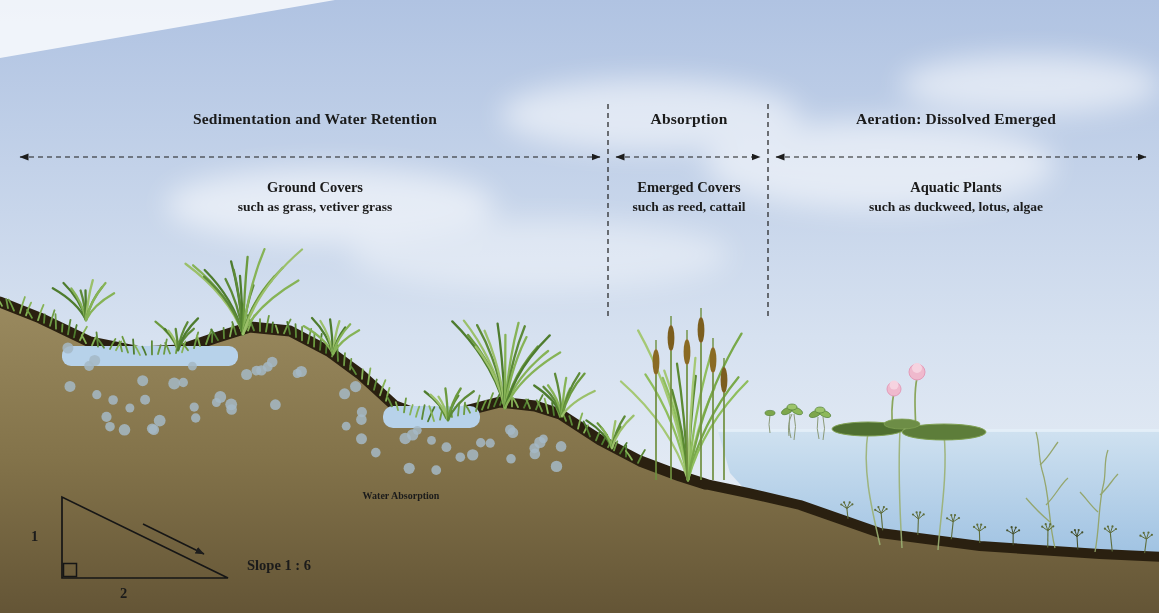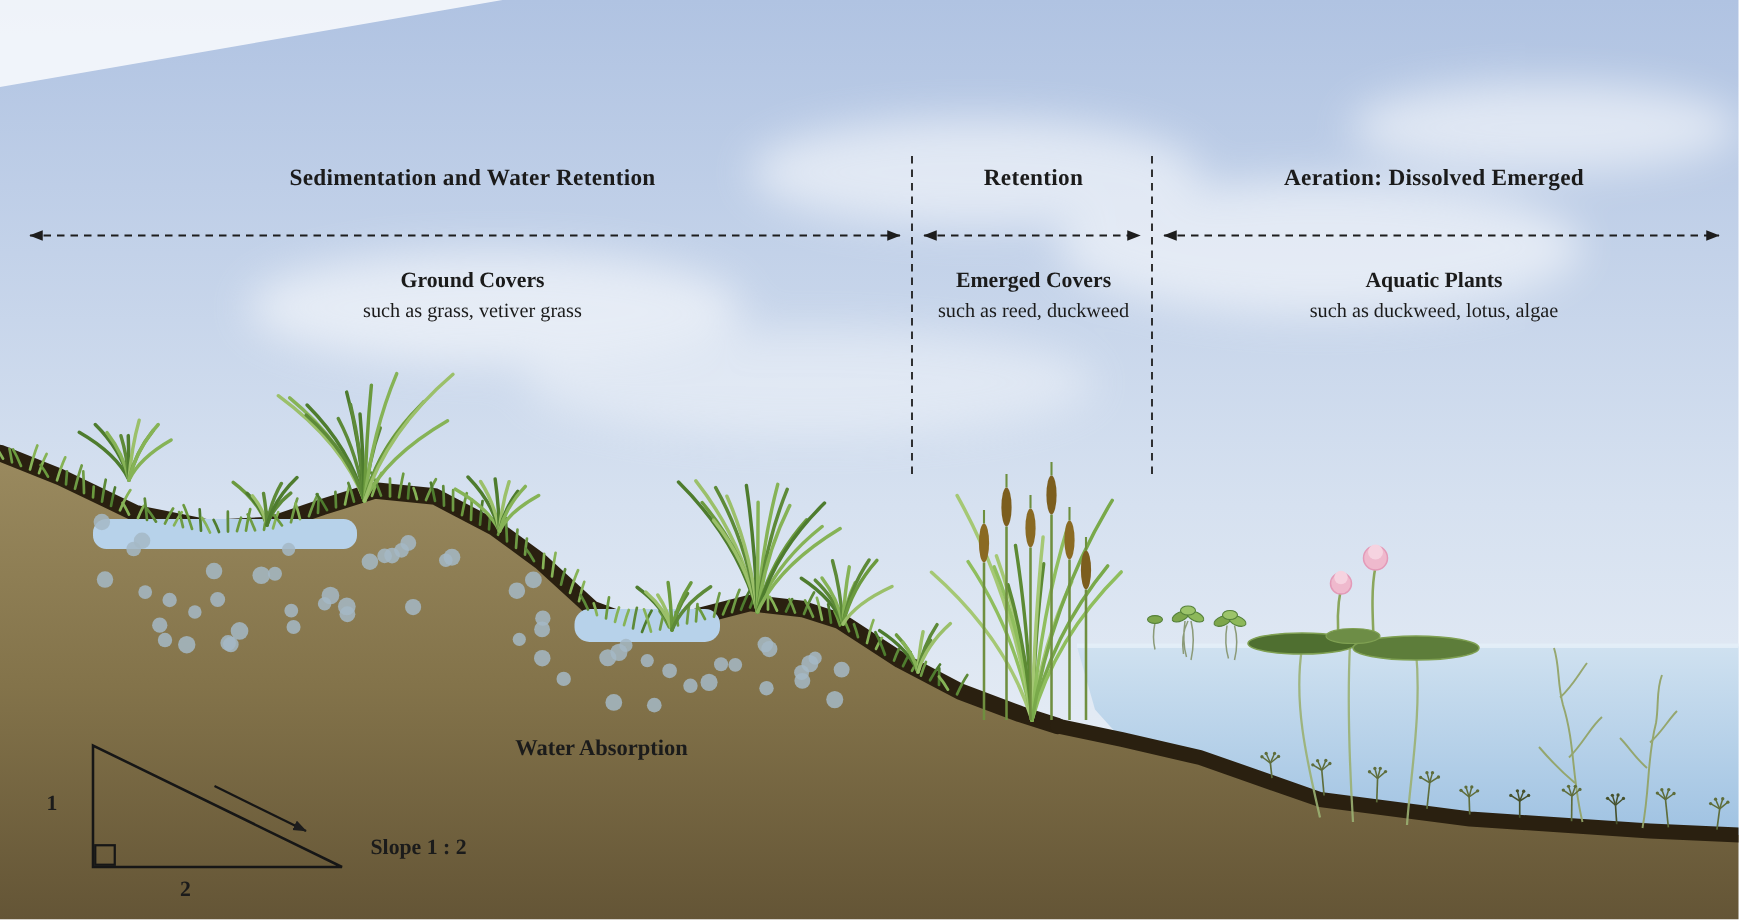--- a/index.html
+++ b/index.html
@@ -1,23 +1,23 @@
 <!DOCTYPE html>
 <html><head>
 <meta charset="utf-8">
 <style>
   html,body{margin:0;padding:0;background:#fff;}
   .stage{position:relative;width:1159px;height:613px;overflow:hidden;font-family:"Liberation Serif",serif;}
   .stage svg{position:absolute;left:0;top:0;}
   .label{position:absolute;color:#1b1b1b;white-space:nowrap;line-height:1.2;}
-  .center{transform:translateX(-50%);text-align:center;}
+  .center{transform:translateX(-50%);text-align:center;font-weight:bold;}
   .zone-title{font-weight:700;font-size:15.5px;letter-spacing:.2px;}
   .plant-title{font-weight:700;font-size:14.5px;text-align:right;}
   .plant-sub{font-size:13.5px;}
-  .wa{font-weight:700;font-size:15px;}
+  .wa{font-weight:700;font-size:10px;}
   .slope{font-weight:700;font-size:14.5px;}
 </style>
 </head>
 <body>
 
 <div class="stage">
 
   <svg id="scene" width="1165" height="613" viewBox="0 0 1165 613">
     <defs>
       <linearGradient id="skyG" x1="0" y1="0" x2="0" y2="1">
@@ -490,27 +490,27 @@
     </g>
 
     <g>
       <path d="M62,497 L62,578 L228,578 Z" fill="none" stroke="#161616" stroke-width="1.7" stroke-linejoin="miter"></path>
       <rect x="63.5" y="563.5" width="13" height="13" fill="none" stroke="#161616" stroke-width="1.5"></rect>
       <line x1="143" y1="524" x2="204" y2="554" stroke="#161616" stroke-width="1.5" marker-end="url(#arrow)"></line>
     </g>
   </svg>
 
   <div class="label center zone-title" style="left:315px;top:110px">Sedimentation and Water Retention</div>
-  <div class="label center zone-title" style="left:689px;top:110px">Retention</div>
+  <div class="label center zone-title" style="left:689px;top:110px">Absorption</div>
   <div class="label center zone-title" style="left:956px;top:110px">Aeration: Dissolved Emerged</div>
 
   <div class="label center plant-title" style="left:315px;top:179px">Ground Covers</div>
   <div class="label center plant-sub" style="left:315px;top:199px">such as grass, vetiver grass</div>
   <div class="label center plant-title" style="left:689px;top:179px">Emerged Covers</div>
-  <div class="label center plant-sub" style="left:689px;top:199px">such as reed, duckweed</div>
+  <div class="label center plant-sub" style="left:689px;top:199px">such as reed, cattail</div>
   <div class="label center plant-title" style="left:956px;top:179px">Aquatic Plants</div>
   <div class="label center plant-sub" style="left:956px;top:199px">such as duckweed, lotus, algae</div>
 
   <div class="label center wa" style="left:401px;top:490px">Water Absorption</div>
-  <div class="label slope" style="left:247px;top:557px">Slope 1 : 2</div>
+  <div class="label slope" style="left:247px;top:557px">Slope 1 : 6</div>
   <div class="label slope" style="left:31px;top:528px">1</div>
   <div class="label slope" style="left:120px;top:585px">2</div>
 </div>
 
 </body></html>

